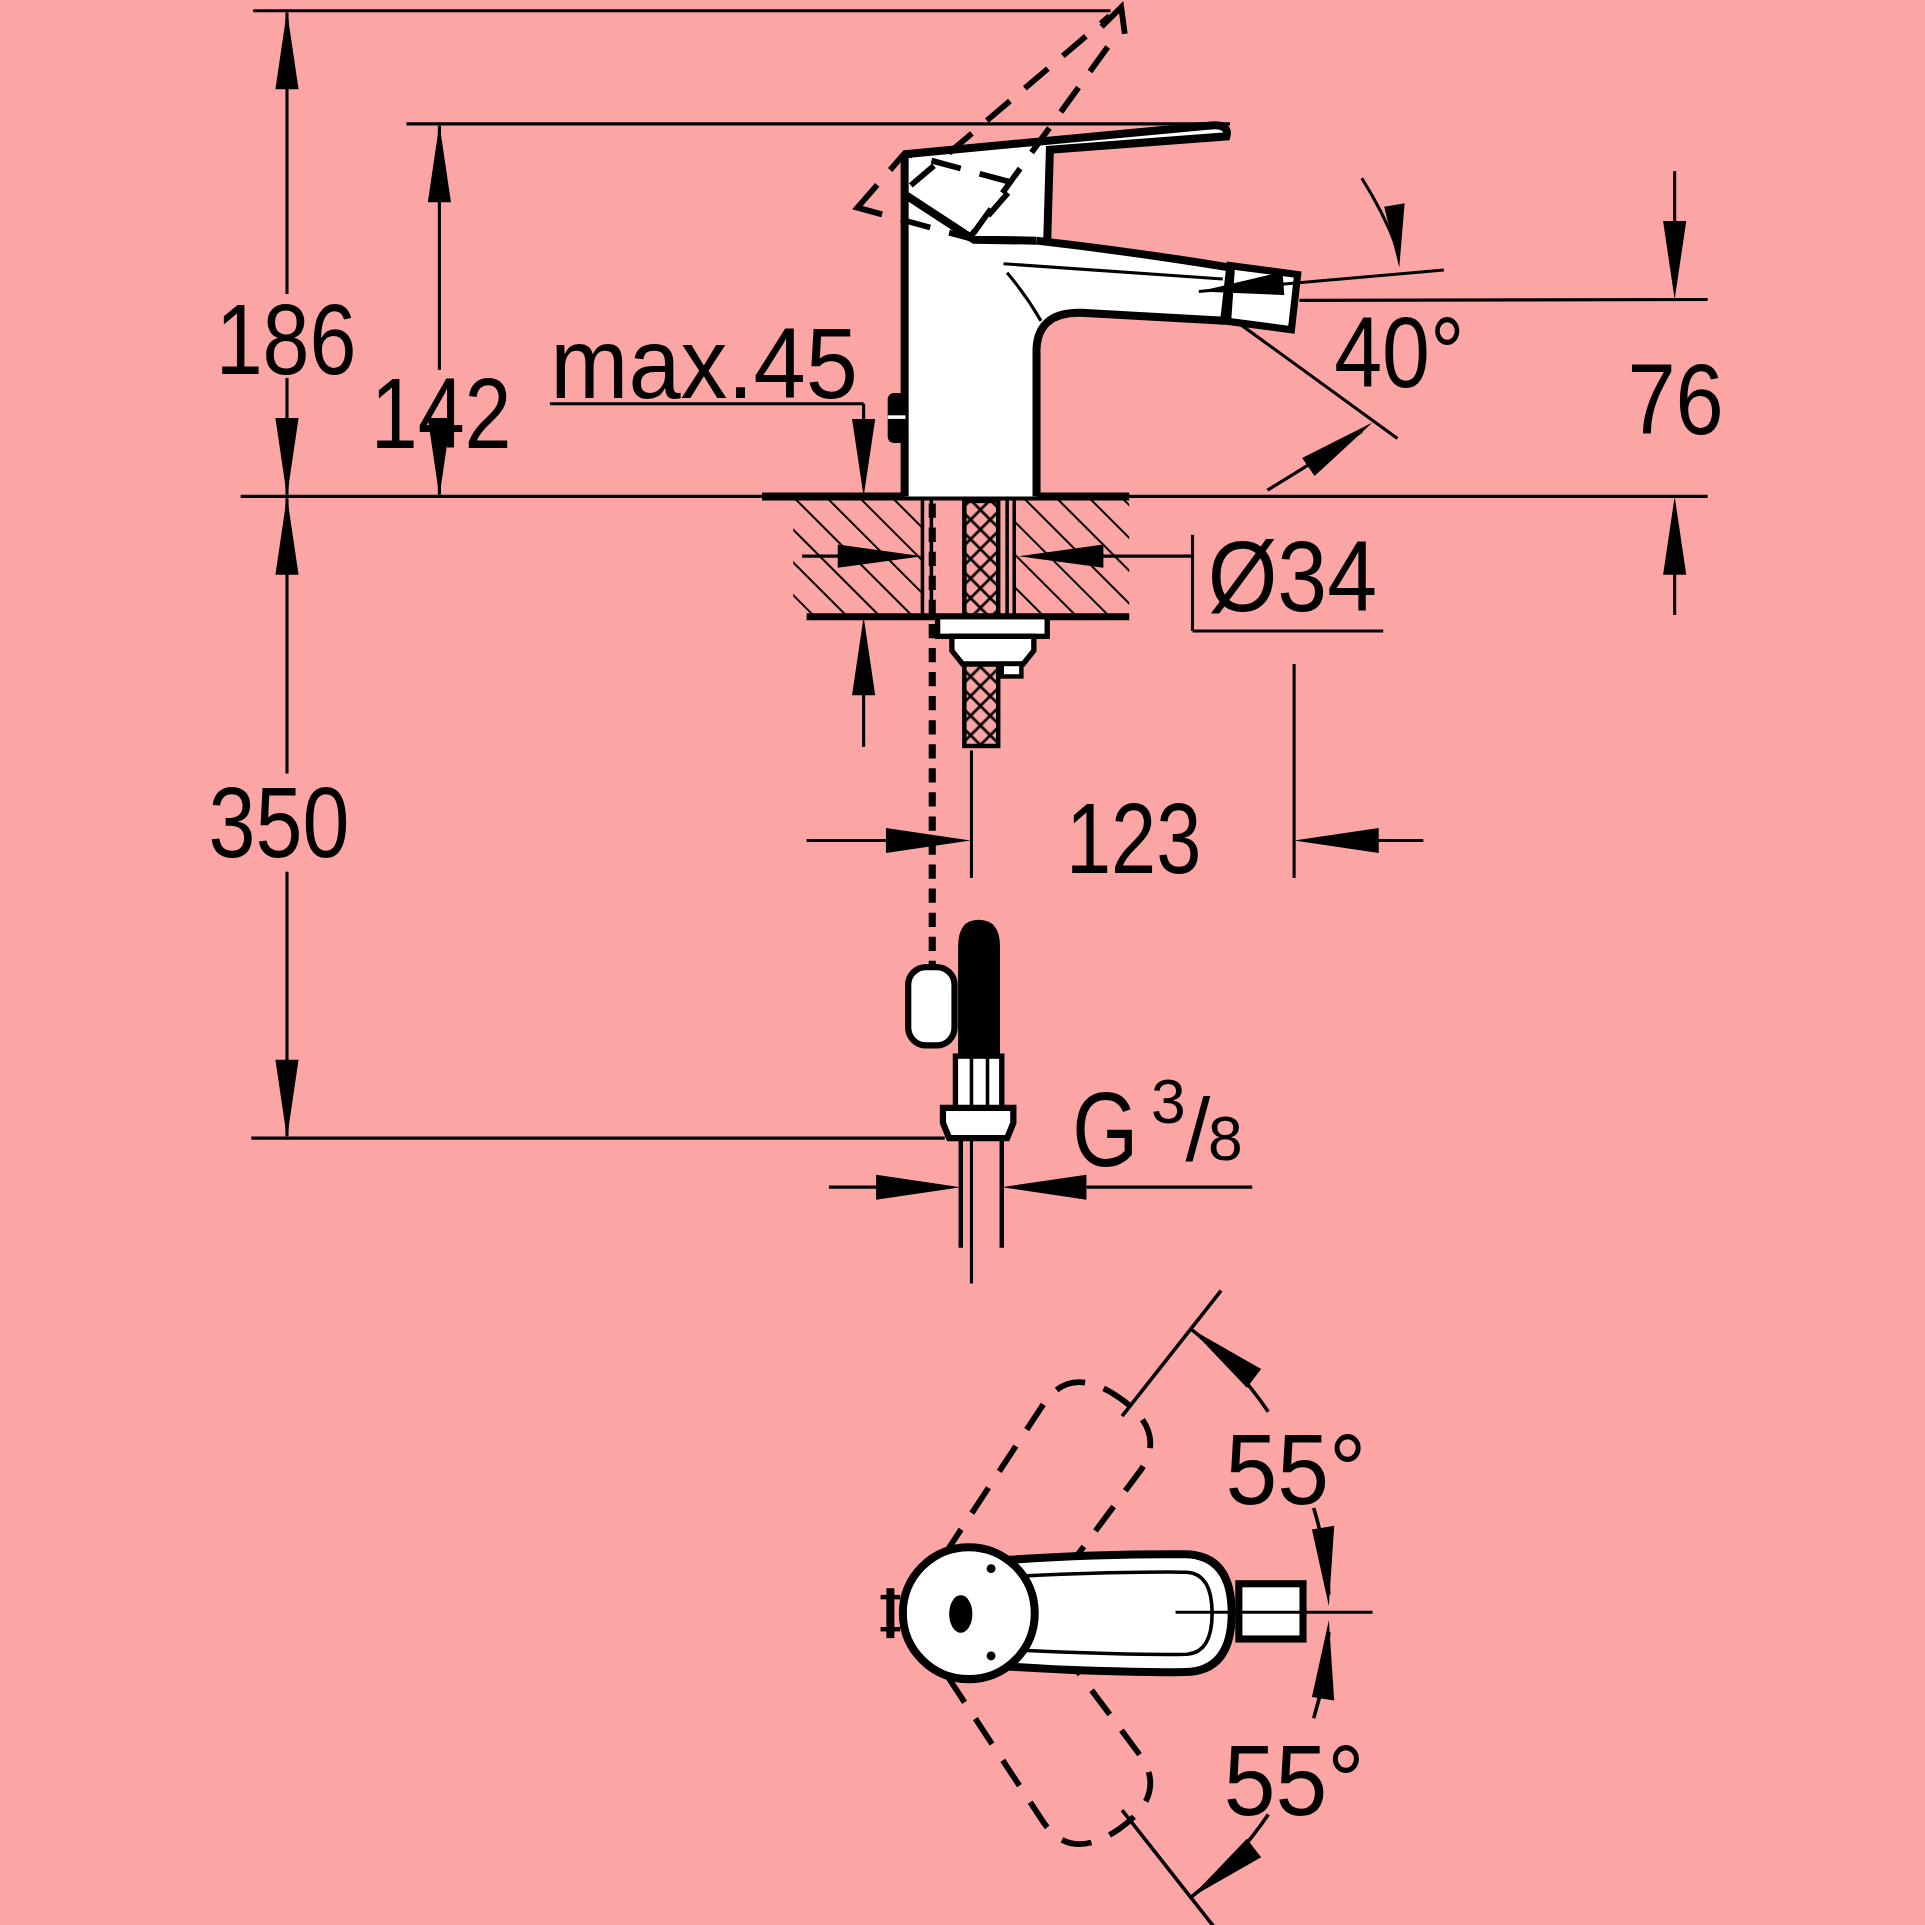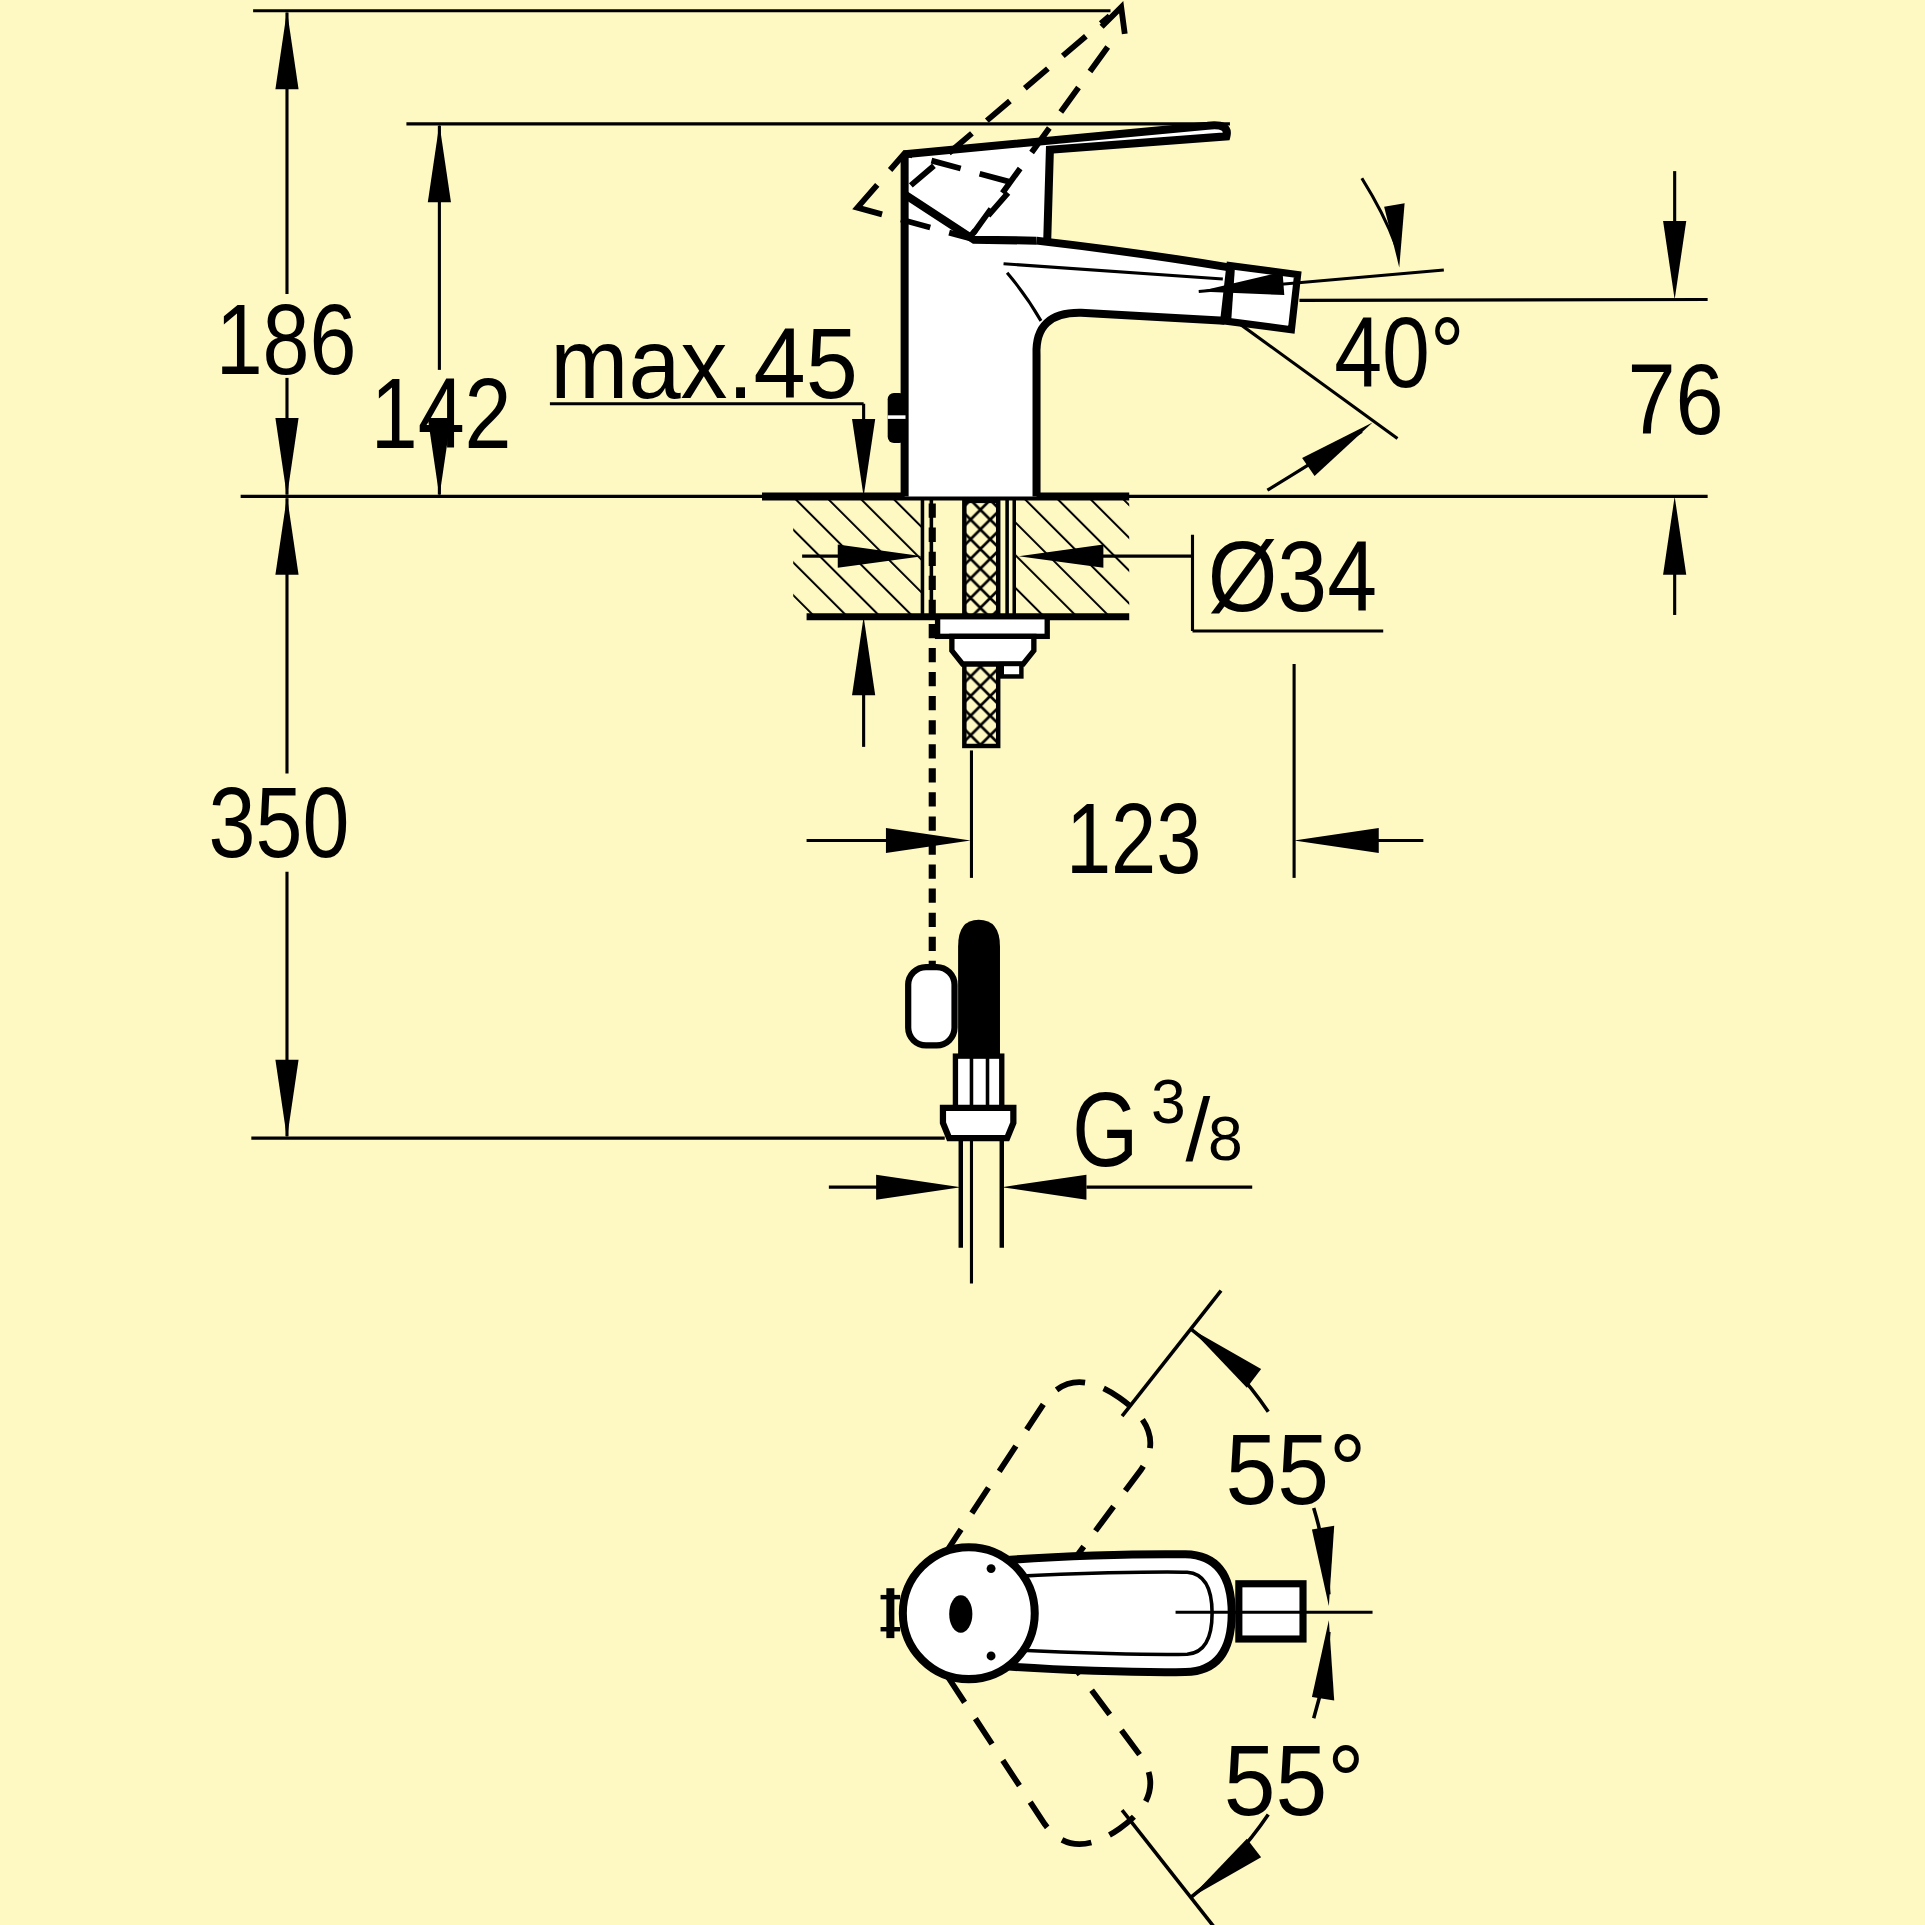--- a/index.html
+++ b/index.html
@@ -1,16 +1,16 @@
 <!DOCTYPE html>
 <html style="font-size:14.3px"><head>
 <meta charset="utf-8">
 <style>
   html,body{margin:0;padding:0;background:#ffffff;}
-  .page{width:1926px;height:1926px;position:relative;background:#fef9c3;overflow:hidden;}
+  .page{width:1926px;height:1926px;position:relative;background:#fca5a5;overflow:hidden;}
   svg{display:block;}
   text{font-family:"Liberation Sans","DejaVu Sans",sans-serif;fill:#000;}
   .ln{stroke:#000;fill:none;}
   .thick{stroke-width:9;}
   .med{stroke-width:6.5;}
   .thin{stroke-width:3.5;}
   .fillb{fill:#000;stroke:none;}
   .fw{fill:#fff;}
   .dash{stroke-dasharray:34 22;}
   .dashsm{stroke-dasharray:16 11;}

